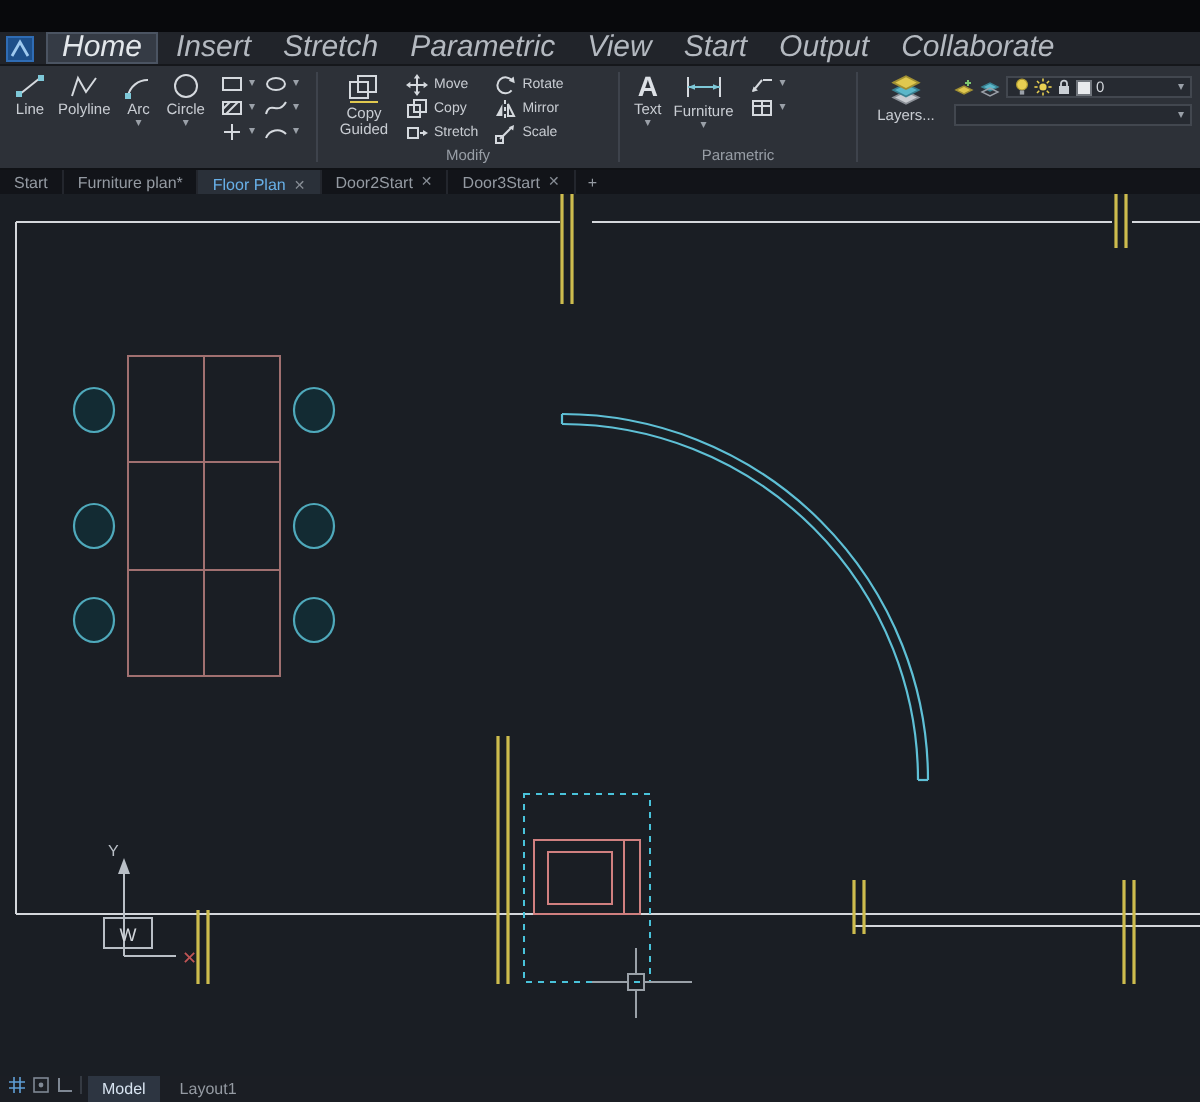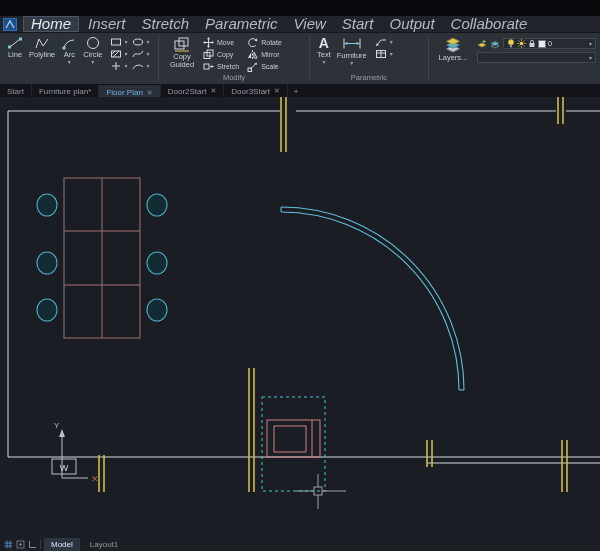--- a/index.html
+++ b/index.html
@@ -49,21 +49,21 @@
   .dtab.active { background:#2a3039; color:#68b0e8;align-items:flex-end; }
   .dtab .x { font-size:7px; color:#878d95; }
   .plus { display:flex; align-items:center; padding:0 6px; color:#949aa2; }
 
   
   .canvas { left:0; top:97px; width:600px; height:441px; background:#1a1e24; }
   .canvas svg { position:absolute; left:0; top:0; }
 
   
   .statusbar { left:0; top:538px; width:600px; height:13px; background:#1b1e24;
-    display:flex; align-items:center; gap:3px; padding:0 4px; font-size:8px; }
+    display:flex; gap:3px; padding:0 4px; font-size:8px; }
   .sbtab { padding:0 7px; height:13px; line-height:13px; color:#959ba3; }
   .sbtab.active { background:#2d3541; color:#d8e4f1; }
   .sb-sep { width:1px; height:9px; background:#353a42; }
 </style>
 </head>
 <body>
 
 <div class="abs titlebar"></div>
 
 <div class="abs ribbon-tabs">

